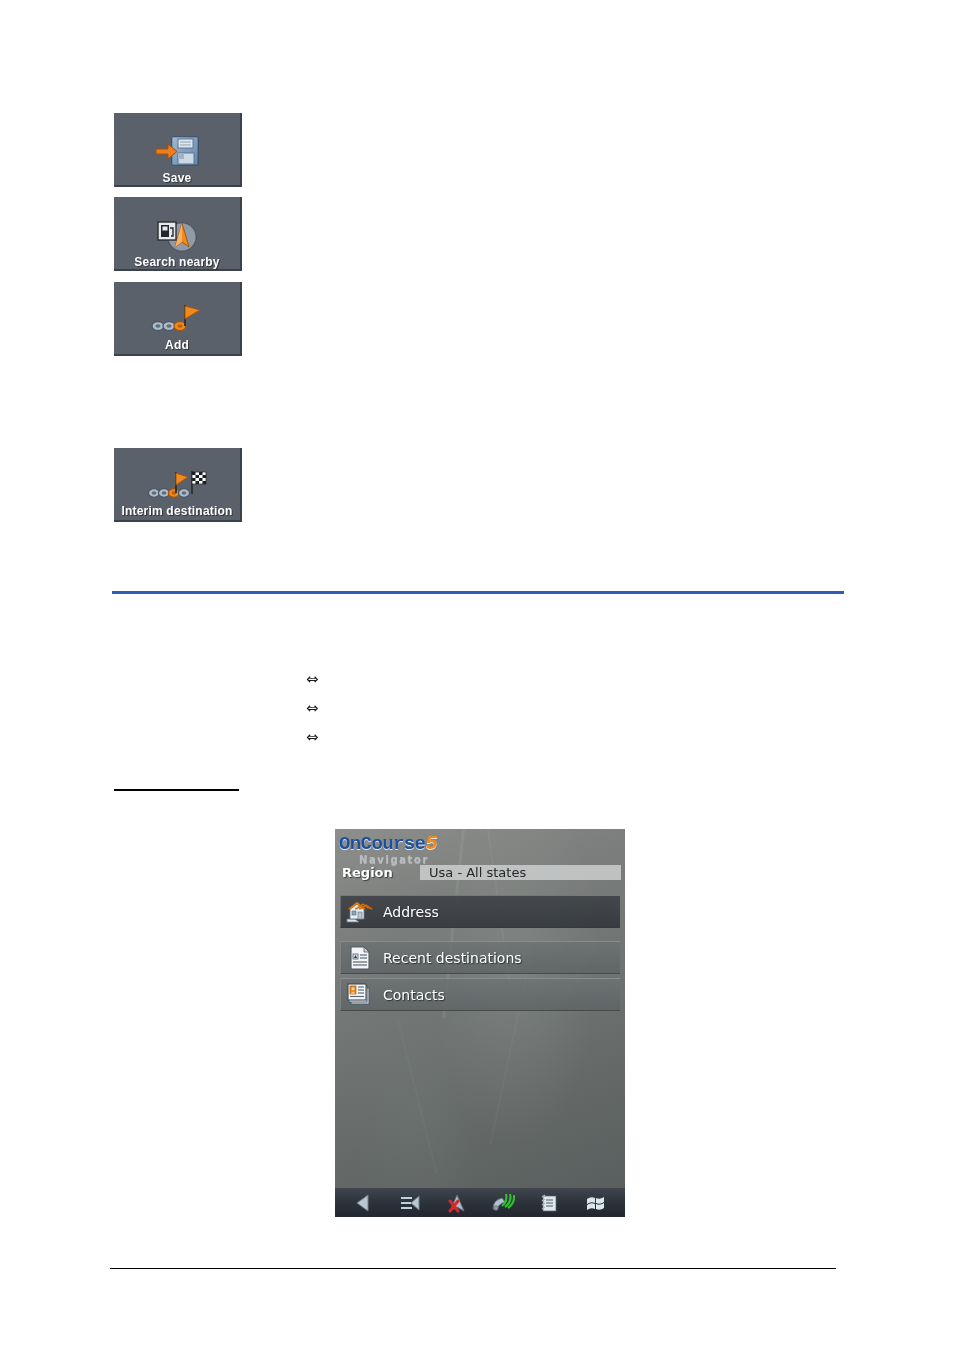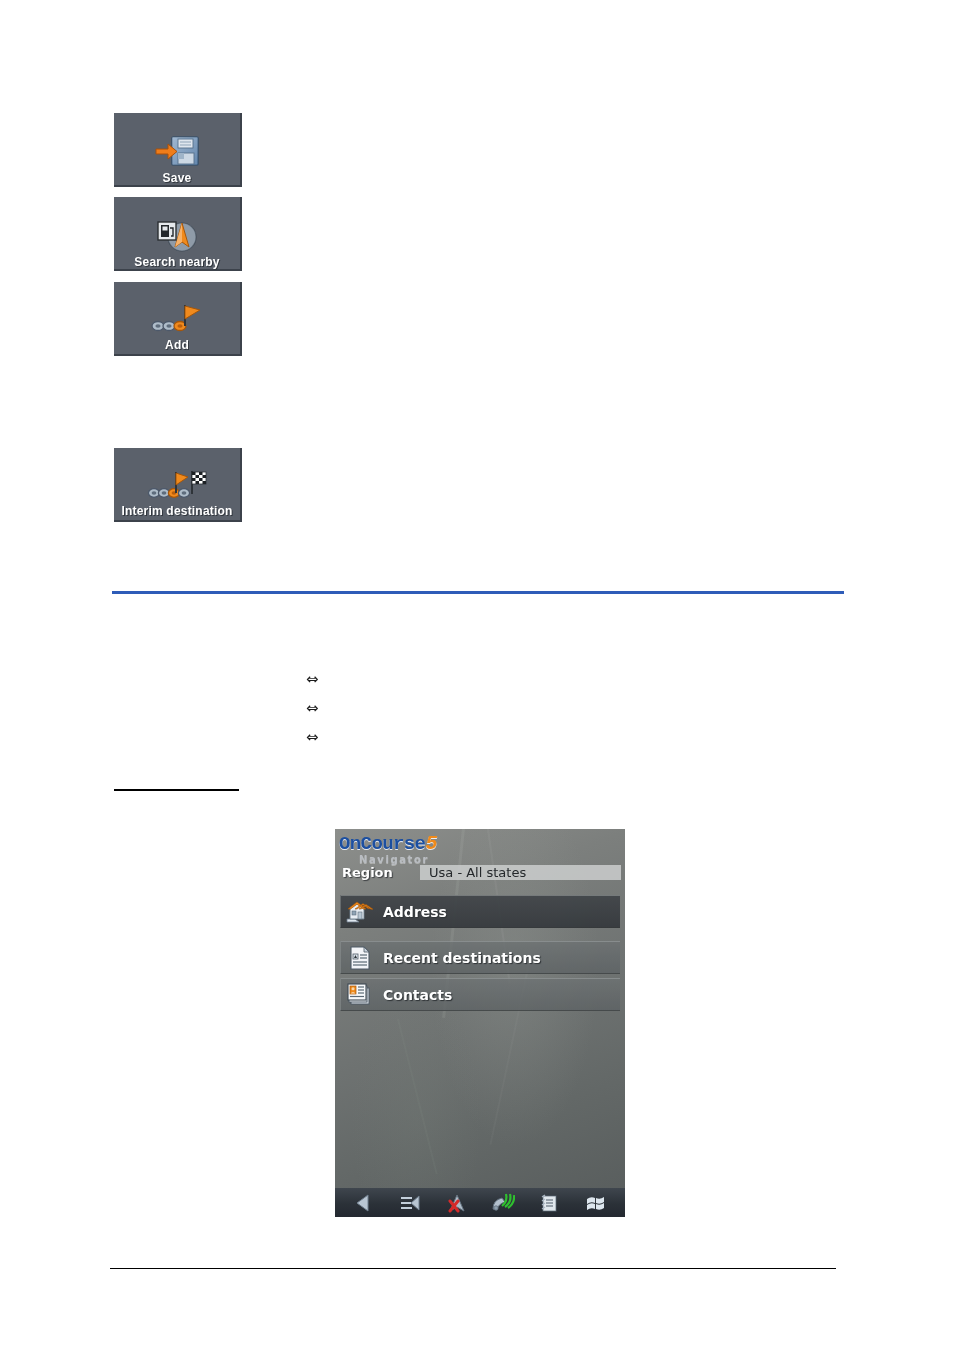--- a/index.html
+++ b/index.html
@@ -157,21 +157,20 @@
     color: #24282b;
     font-family: "DejaVu Sans", sans-serif;
     margin-right: 4px;
   }
 
   .menu-list {
     position: absolute;
     left: 5px;
     top: 66px;
     width: 280px;
-    font-weight: bold;
   }
   .menu-item {
     height: 33px;
     margin-bottom: 4px;
     display: flex;
     align-items: center;
     background: linear-gradient(180deg, rgba(108,113,114,0.80) 0%, rgba(93,98,100,0.80) 100%);
     border-top: 1px solid rgba(168,172,172,0.55);
     border-left: 1px solid rgba(150,155,155,0.45);
     border-bottom: 1px solid rgba(45,49,50,0.6);

